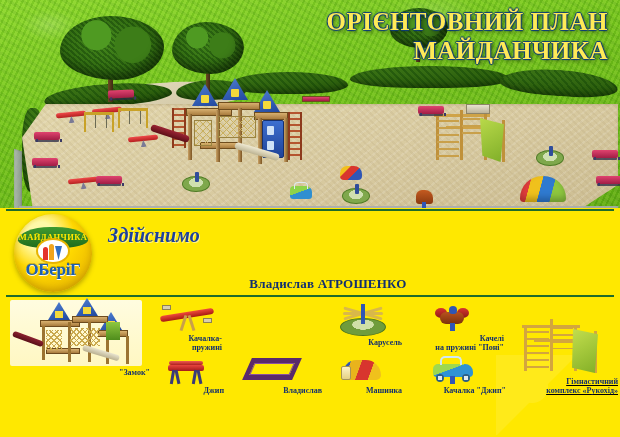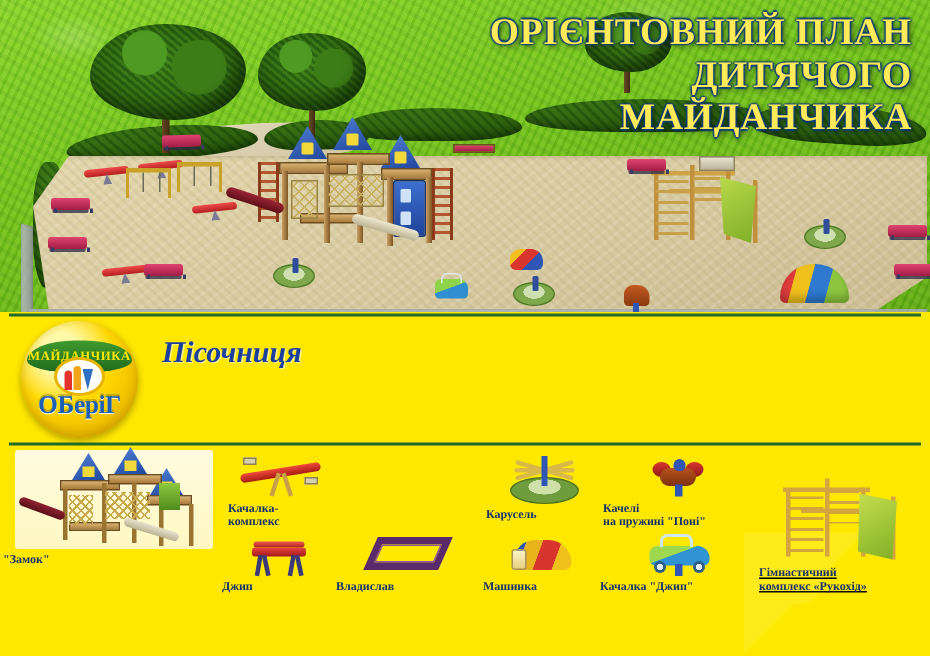--- a/index.html
+++ b/index.html
@@ -271,21 +271,21 @@
   
   #legend { position:absolute; left:0; top:298px; width:620px; height:139px; background:#ffe800; }
   .watermark {
     position:absolute; right:4px; bottom:2px; width:120px; height:80px;
     opacity:.10; pointer-events:none;
     background:
       radial-gradient(circle at 30% 40%, #fff 0 16%, transparent 17%),
       linear-gradient(135deg,#fff 0 40%, transparent 41%);
   }
 
-  .lg-item { position:absolute; text-align:left; }
+  .lg-item { position:absolute; text-align:right; }
   .lg-cap {
     font-family:"Liberation Serif", serif; font-weight:bold;
     font-size:8px; line-height:1.18; color:#14306e; letter-spacing:0;
   }
   .lg-art { position:relative; margin:0 auto 2px; }
 
   
   .ic-castle {
     width:132px; height:66px; position:relative;
     background:linear-gradient(#fffce0,#fff7c2);
@@ -499,21 +499,20 @@
     <div class="eq pony" style="left:416px; top:190px;"></div>
     <div class="eq car-toy" style="left:340px; top:166px;"></div>
     <div class="eq carousel" style="left:342px; top:188px;"></div>
 
     <div style="position:absolute; right:12px; top:8px; width:350px; text-align:right;
                 font-family:'Liberation Serif', serif; font-weight:bold; font-size:25px;
                 line-height:1.14; color:#ffea57; letter-spacing:.5px;
                 text-shadow: -1px 0 1px #0b3a7a, 1px 0 1px #0b3a7a, 0 -1px 1px #0b3a7a,
                              0 1px 1px #0b3a7a, 2px 2px 4px rgba(0,0,0,.5);">
       <div>ОРІЄНТОВНИЙ ПЛАН</div>
-      <div>ДИТЯЧОГО</div>
       <div>МАЙДАНЧИКА</div>
     </div>
   </div>
 
   <div id="band">
     <div class="rule top"></div>
 
     <div class="logo">
       <div class="ribbon">
         <span>МАЙДАНЧИКА</span>
@@ -522,23 +521,24 @@
         <div class="fam">
           <b class="a"></b>
             <b class="b"></b>
             <b class="c"></b>
         </div>
       </div>
       <div class="word">ОБеріГ</div>
     </div>
 
     <div class="slogan">
-      <div>Пісочниця</div>
-    </div>
-
+      <div>Здійснимо</div>
+    </div>
+
+    <div class="author">Владислав АТРОШЕНКО</div>
 
     <div class="rule bot"></div>
   </div>
 
   <div id="legend">
     <div class="watermark"></div>
 
     <div class="lg-item" style="left:2px; top:2px; width:148px;">
       <div class="lg-art ic-castle">
         <div class="b rf" style="left:38px; top:2px;">
@@ -573,21 +573,21 @@
     <div class="lg-item" style="left:152px; top:6px; width:70px;">
       <div class="lg-art ic-seesaw">
         <div class="bar"></div>
           <div class="leg l"></div>
           <div class="leg r"></div>
         <div class="seat a"></div>
           <div class="seat b"></div>
       </div>
       <div class="lg-cap">
         <div>Качалка-</div>
-        <div>комплекс</div>
+        <div>пружині</div>
       </div>
     </div>
 
 
     <div class="lg-item" style="left:324px; top:6px; width:78px;">
       <div class="lg-art ic-carousel">
         <div class="base"></div>
           <div class="arm"></div>
           <div class="arm b"></div>
           <div class="arm c"></div>

